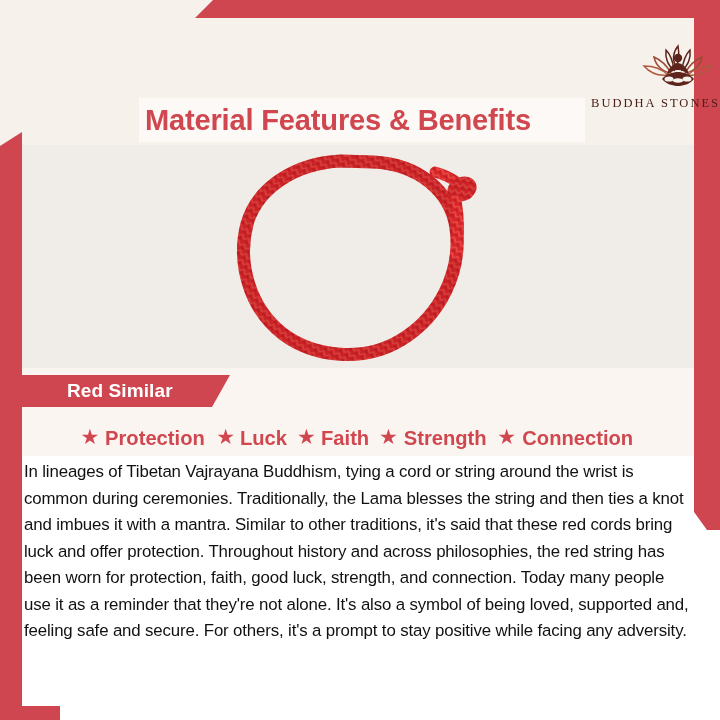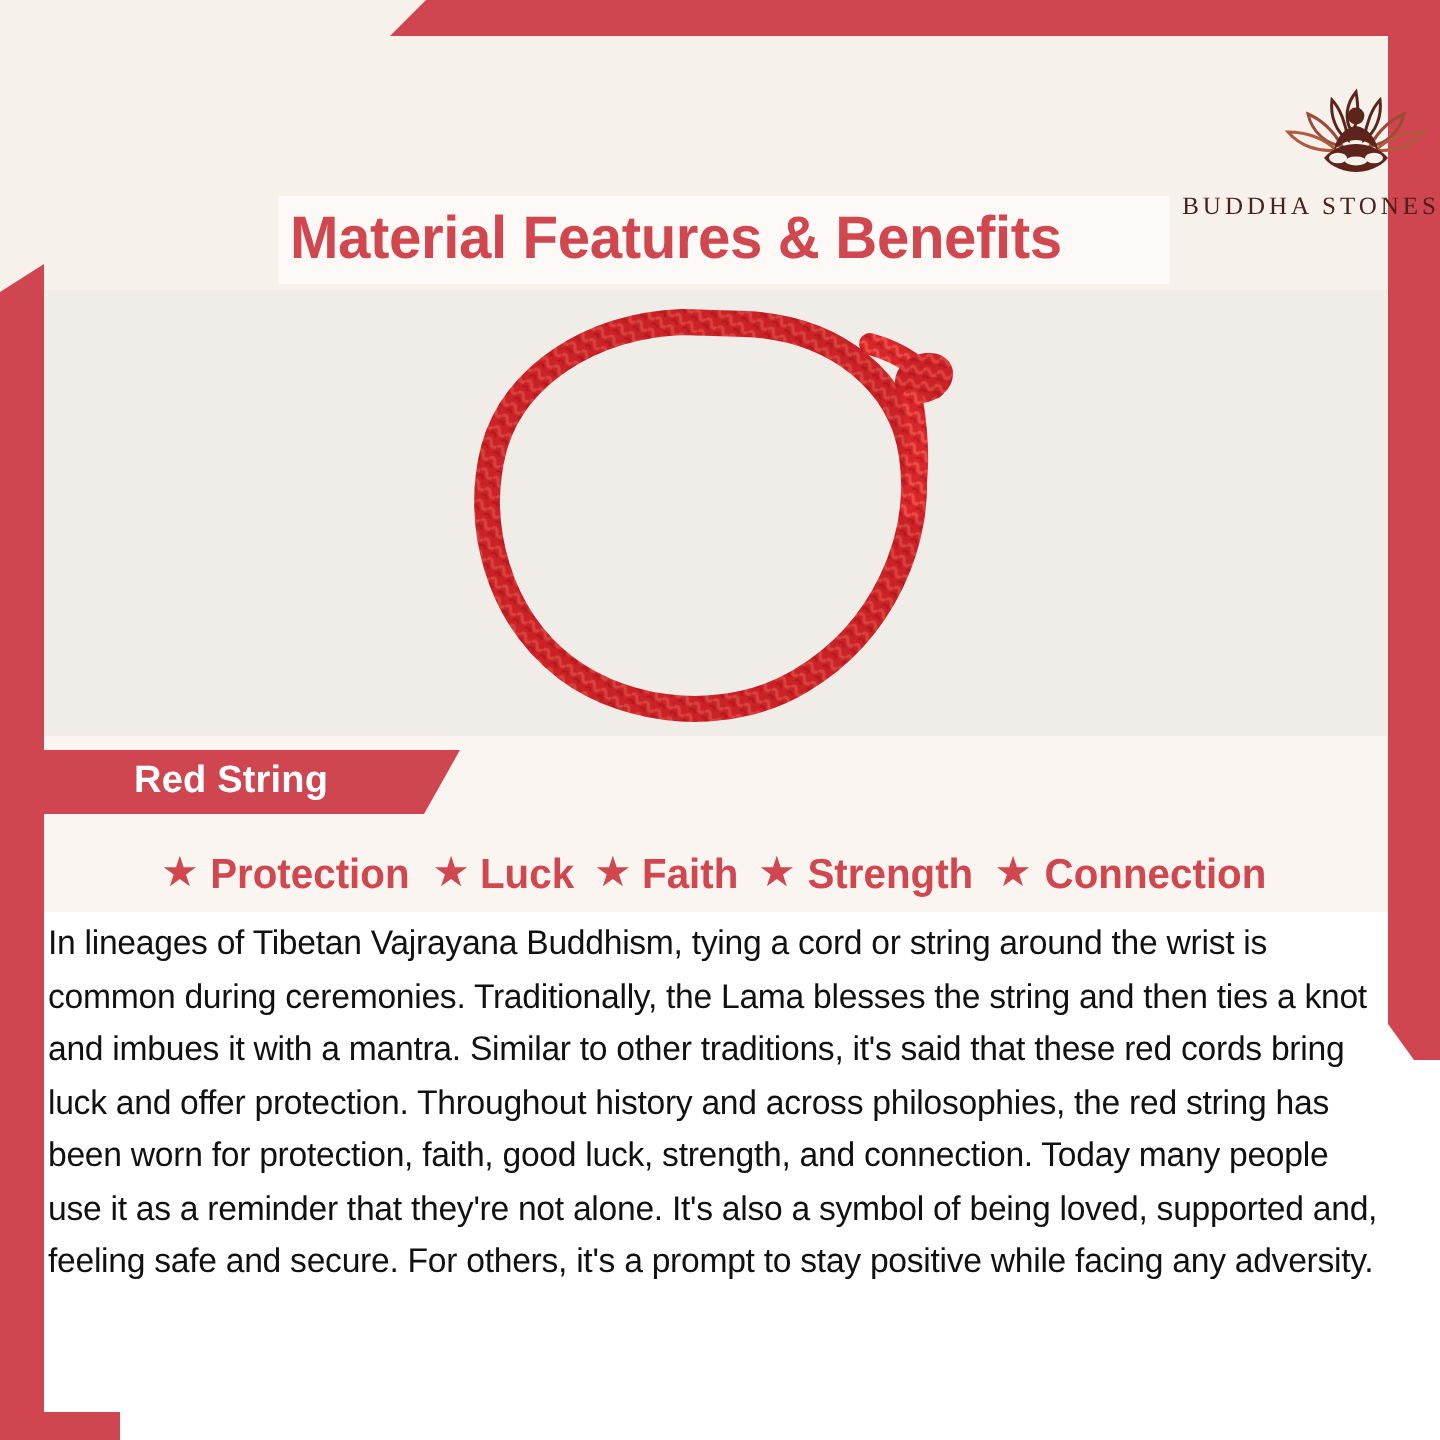--- a/index.html
+++ b/index.html
@@ -299,21 +299,21 @@
       </g>
     </svg>
     <div class="logo-text">BUDDHA STONES</div>
   </div>
 
   <div class="title-band">
     <h1>Material Features &amp; Benefits</h1>
   </div>
 
   <div class="label-tag">
-    <span>Red String</span>
+    <span>Red Similar</span>
   </div>
 
   <div class="benefits-row">
     <div class="benefit">
       <span class="star">★</span>
       <span class="btext">Protection</span>
     </div>
     <div class="benefit">
       <span class="star">★</span>
       <span class="btext">Luck</span>

